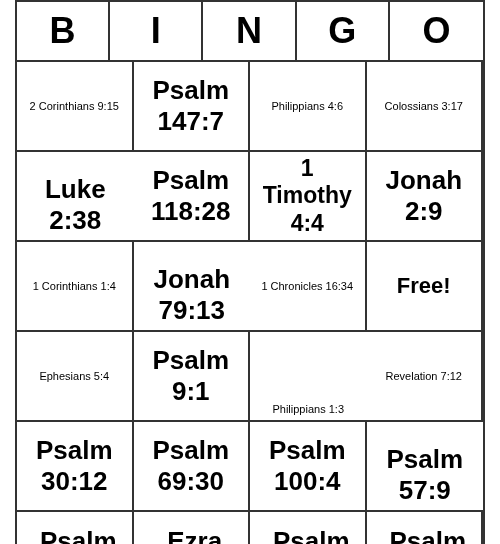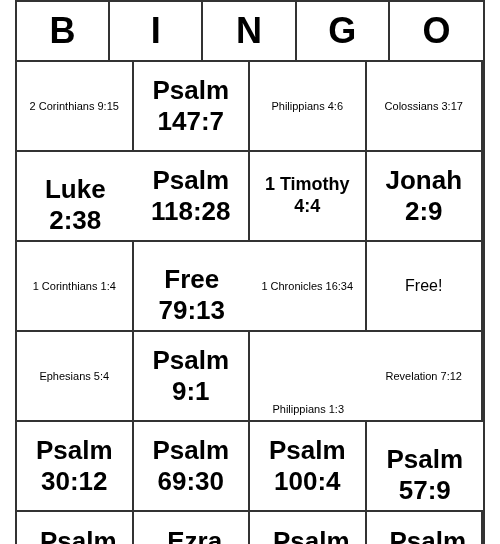--- a/index.html
+++ b/index.html
@@ -52,31 +52,31 @@
     .bingo-cell:nth-child(n+21) {
       border-bottom: none;
       padding-left: 12px;
     }
     .cell-large {
       font-size: 26px;
       font-weight: bold;
       line-height: 1.2;
     }
     .cell-medium {
-      font-size: 18px;
+      font-size: 23px;
       font-weight: bold;
       line-height: 1.2;
     }
     .cell-small {
       font-size: 11px;
       line-height: 1.3;
     }
     .cell-free {
-      font-size: 16px;
-      font-weight: normal;
+      font-size: 22px;
+      font-weight: bold;
     }
   </style>
 </head>
 <body>
 
 <div class="bingo-card">
   <div class="bingo-header">
   <div class="bingo-header-cell">B</div>
       <div class="bingo-header-cell">I</div>
       <div class="bingo-header-cell">N</div>
@@ -105,21 +105,21 @@
       <div class="bingo-cell">
         <span class="cell-medium">1 Timothy 4:4</span>
       </div>
       <div class="bingo-cell">
         <span class="cell-large">Jonah 2:9</span>
       </div>
       <div class="bingo-cell">
         <span class="cell-small">1 Corinthians 1:4</span>
       </div>
       <div class="bingo-cell">
-        <span class="cell-large">Free 79:13</span>
+        <span class="cell-large">Jonah 79:13</span>
       </div>
       <div class="bingo-cell">
         <span class="cell-small">1 Chronicles 16:34</span>
       </div>
       <div class="bingo-cell">
         <span class="cell-free">Free!</span>
       </div>
       <div class="bingo-cell">
         <span class="cell-small">Ephesians 5:4</span>
       </div>

